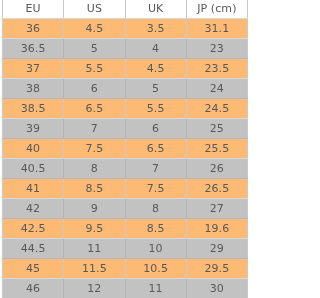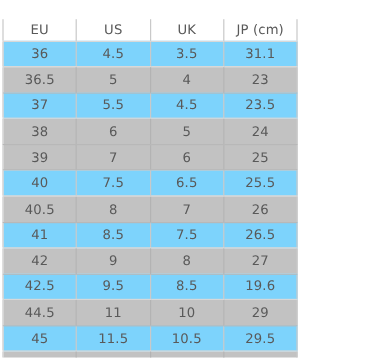--- a/index.html
+++ b/index.html
@@ -11,21 +11,21 @@
     width: 250px;
     height: 298px;
     overflow: hidden;
     font-family: "DejaVu Sans", "Liberation Sans", sans-serif;
   }
 
   .size-chart-wrap {
     width: 250px;
     height: 298px;
     box-sizing: border-box;
-    padding: 16px 2px;
+    padding: 0 2px;
     background: #ffffff;
   }
 
   table.size-chart {
     width: 246px;
     height: 298px;
     border-collapse: collapse;
     table-layout: fixed;
     background: #ffffff;
     border-left: 1px solid #c9c9c9;
@@ -54,21 +54,21 @@
     border-right: none;
   }
 
   table.size-chart thead th {
     background: #ffffff;
     font-weight: 400;
     border-bottom: 1px solid #d8d8d8;
   }
 
   table.size-chart tbody tr.row-odd td {
-    background: #7dd3fc;
+    background: #fdba74;
     margin-left: 23px;
   }
 
   table.size-chart tbody tr.row-even td {
     background: #c2c2c2;
     border-right-color: #b3b3b3;
     border-bottom-color: #b8b8b8;
   }
 
   table.size-chart tbody tr:last-child td {
@@ -111,20 +111,26 @@
           <td>37</td>
           <td>5.5</td>
           <td>4.5</td>
           <td>23.5</td>
         </tr>
         <tr class="row-even">
           <td>38</td>
           <td>6</td>
           <td>5</td>
           <td>24</td>
+        </tr>
+        <tr class="row-odd">
+          <td>38.5</td>
+          <td>6.5</td>
+          <td>5.5</td>
+          <td>24.5</td>
         </tr>
         <tr class="row-even">
           <td>39</td>
           <td>7</td>
           <td>6</td>
           <td>25</td>
         </tr>
         <tr class="row-odd">
           <td>40</td>
           <td>7.5</td>

